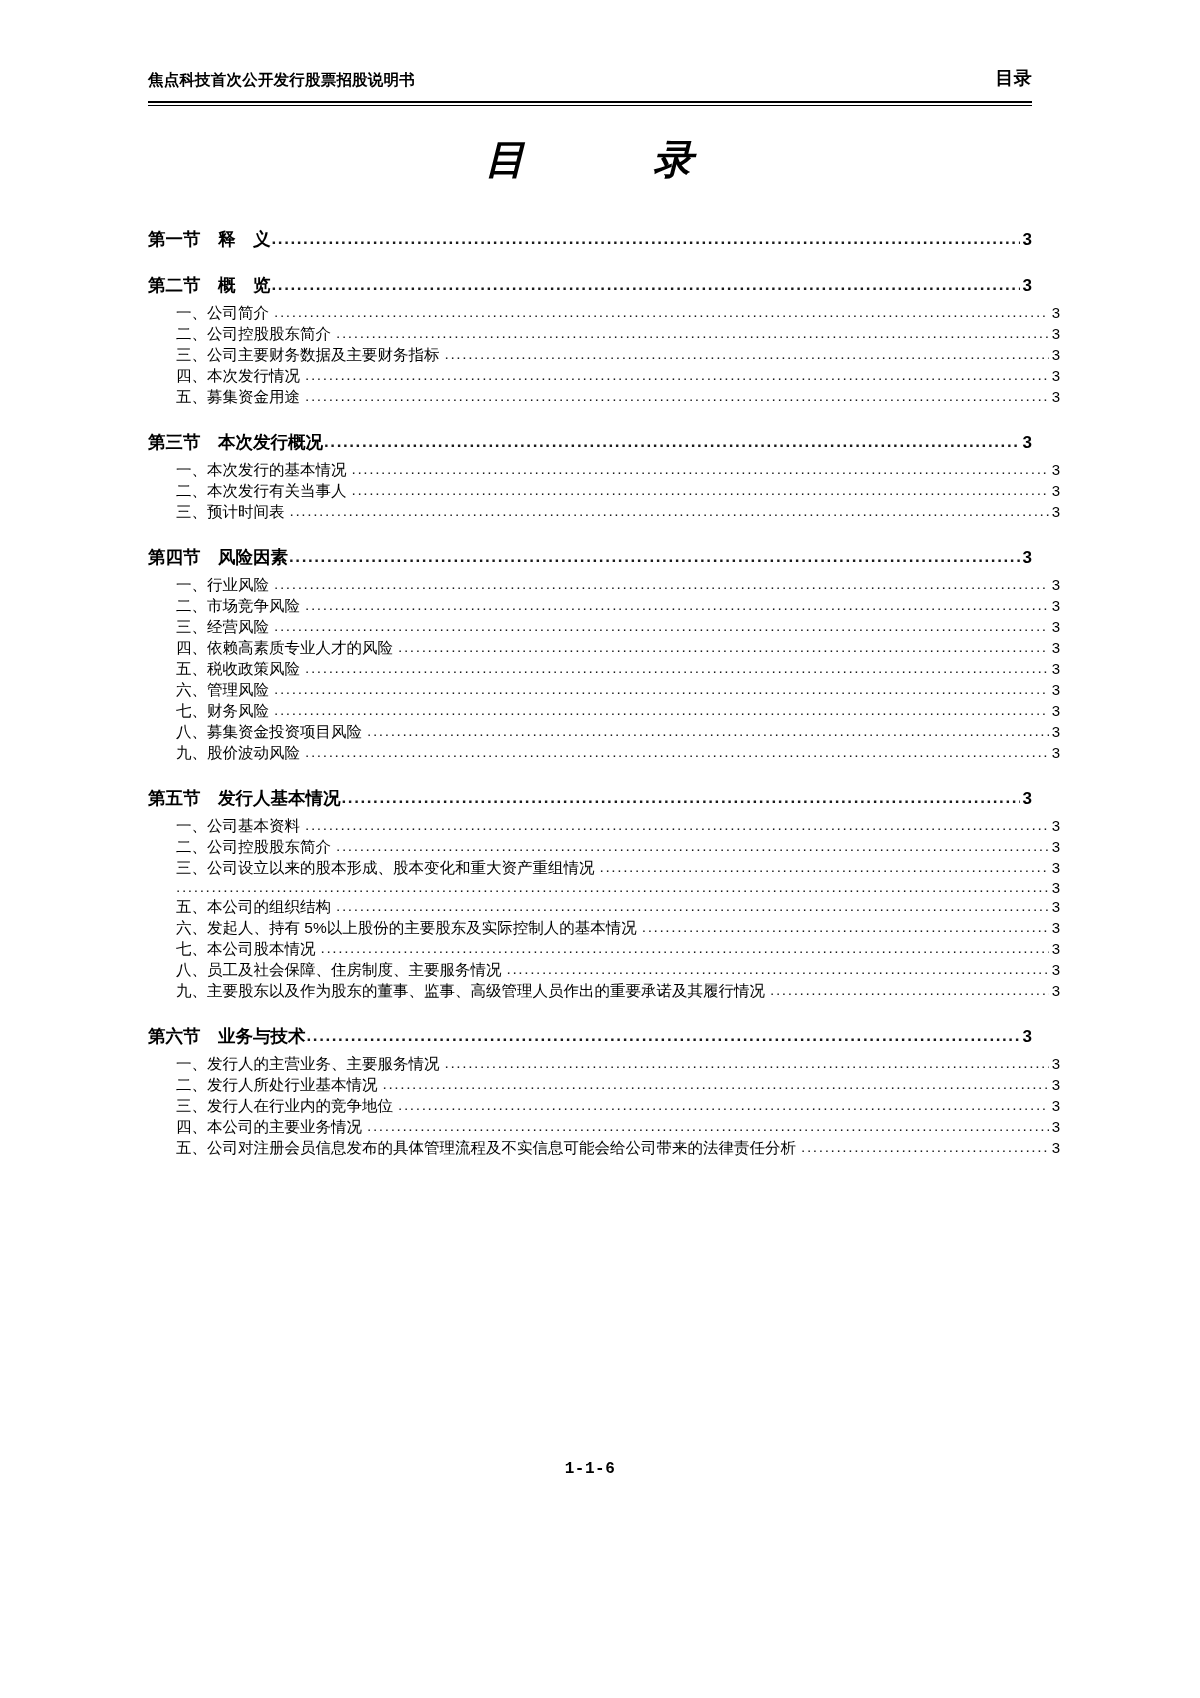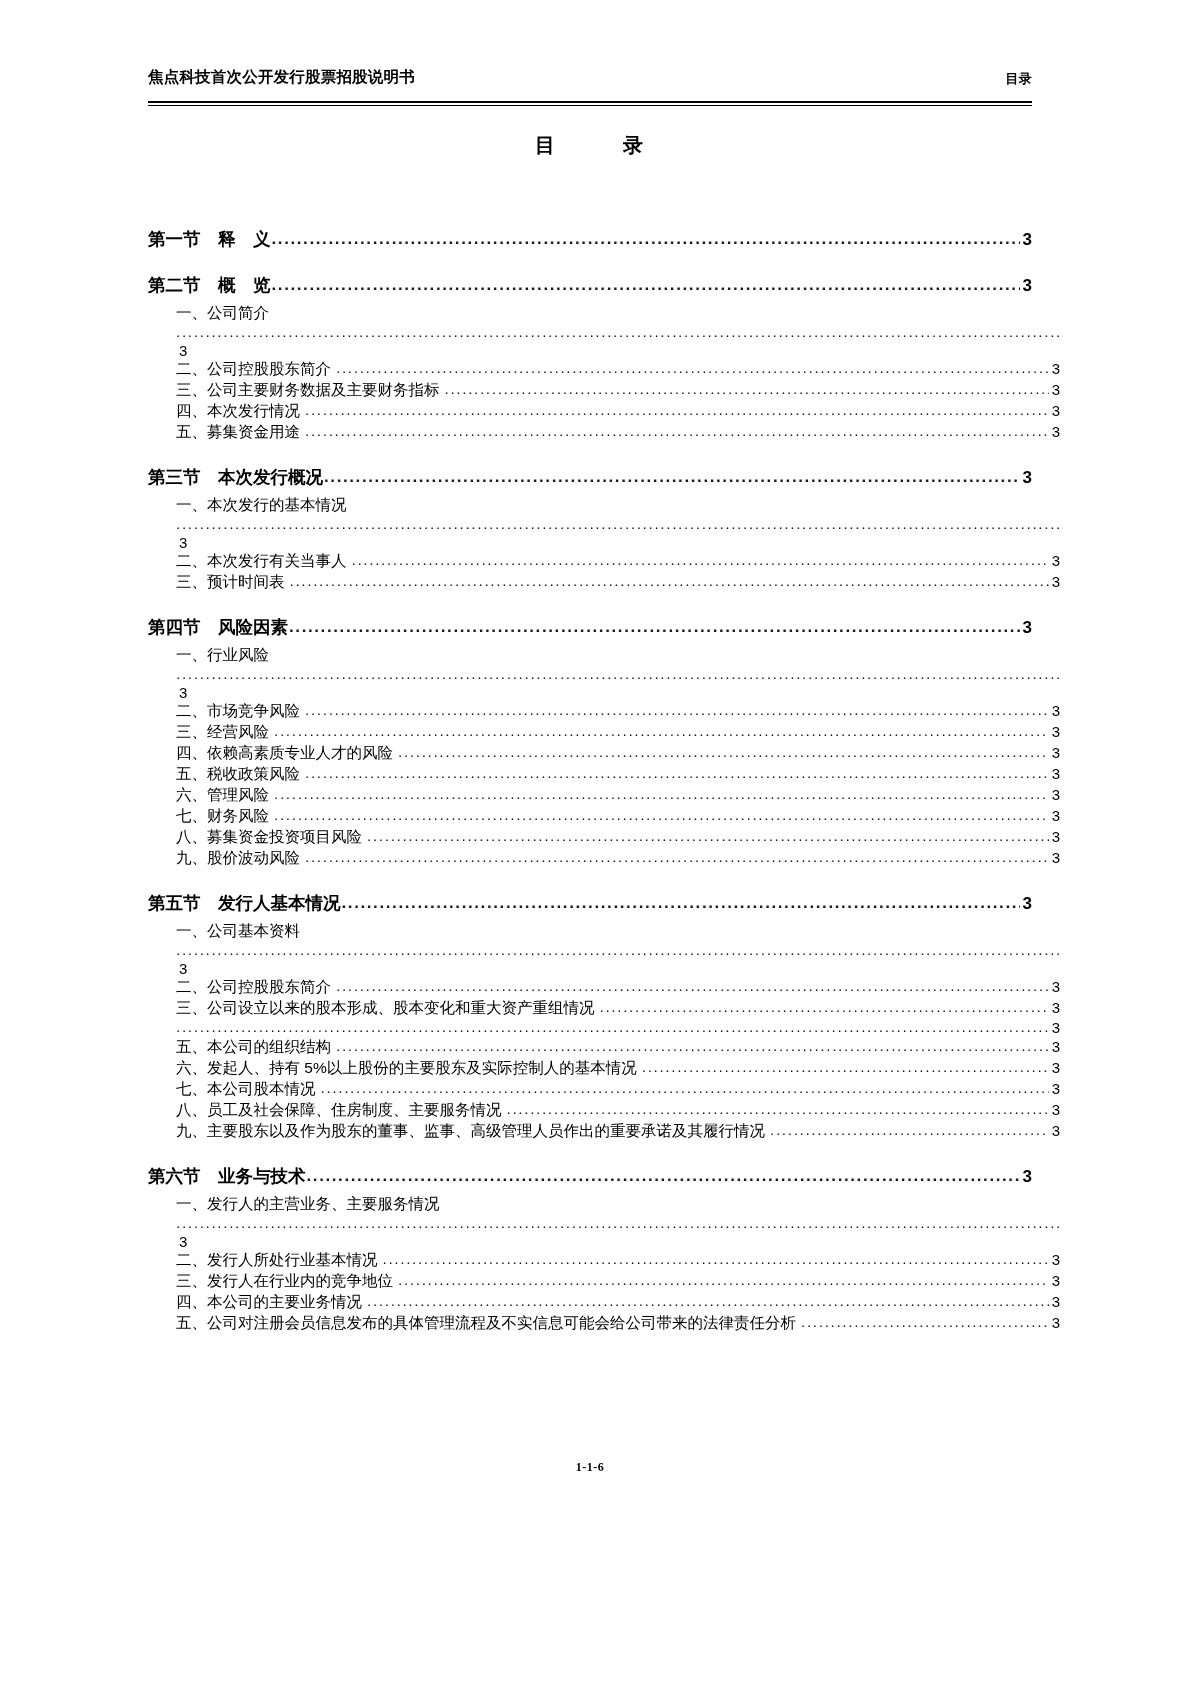--- a/index.html
+++ b/index.html
@@ -32,21 +32,21 @@
     align-items: flex-end;
     justify-content: space-between;
     font-family: "Liberation Sans", "DejaVu Sans", sans-serif;
     font-weight: bold;
     font-size: 15.5px;
     letter-spacing: 0.2px;
     line-height: 1.2;
     padding-bottom: 6px;
   }
   .doc-header-title { white-space: nowrap; }
-  .doc-header-right { white-space: nowrap; font-size: 13px; }
+  .doc-header-right { white-space: nowrap; font-size: 18px; }
 
   .header-rule {
     position: absolute;
     left: 148px;
     right: 148px;
     top: 101px;
     height: 0;
     border-top: 2.4px solid #000;
     border-bottom: 1.1px solid #000;
     box-sizing: content-box;
@@ -55,23 +55,24 @@
 
   
   .toc-title {
     position: absolute;
     left: 0;
     right: 0;
     top: 132px;
     text-align: center;
     font-family: "Liberation Sans", "DejaVu Sans", sans-serif;
     font-weight: bold;
-    font-size: 20px;
+    font-size: 40px;
     letter-spacing: 2px;
     white-space: pre;
+    font-style: italic;
   }
 
   
   .toc {
     position: absolute;
     left: 148px;
     right: 148px;
     top: 205px;
   }
 
@@ -100,21 +101,21 @@
     font-family: "Liberation Sans", "DejaVu Sans", sans-serif;
     font-weight: normal;
     font-size: 15.5px;
     margin-left: 28px;
     margin-top: 0;
   }
   .lvl2 .toc-label { padding-right: 5px; }
   .lvl2 .toc-page  { font-size: 15px; }
 
   
-  .toc-row.tight { margin-top: 5px; flex-direction: column; }
+  .toc-row.tight { margin-top: 5px; }
 
   .toc-label {
     flex: 0 0 auto;
   }
   .toc-dots {
     flex: 1 1 auto;
     overflow: hidden;
     letter-spacing: 1.6px;
     color: #1a1a1a;
     transform: translateY(-1px);
@@ -130,23 +131,23 @@
     font-family: "Liberation Sans", "DejaVu Sans", sans-serif;
   }
 
   
   .doc-footer {
     position: absolute;
     left: 0;
     right: 0;
     top: 1460px;
     text-align: center;
-    font-family: Liberation Serif, serif;
+    font-family: Liberation Mono, monospace;
     font-weight: bold;
-    font-size: 12px;
+    font-size: 16px;
     letter-spacing: 0.5px;
   }
 </style>
 </head>
 <body>
 
 <div class="page">
 
   <div class="doc-header">
     <span class="doc-header-title">焦点科技首次公开发行股票招股说明书</span>

